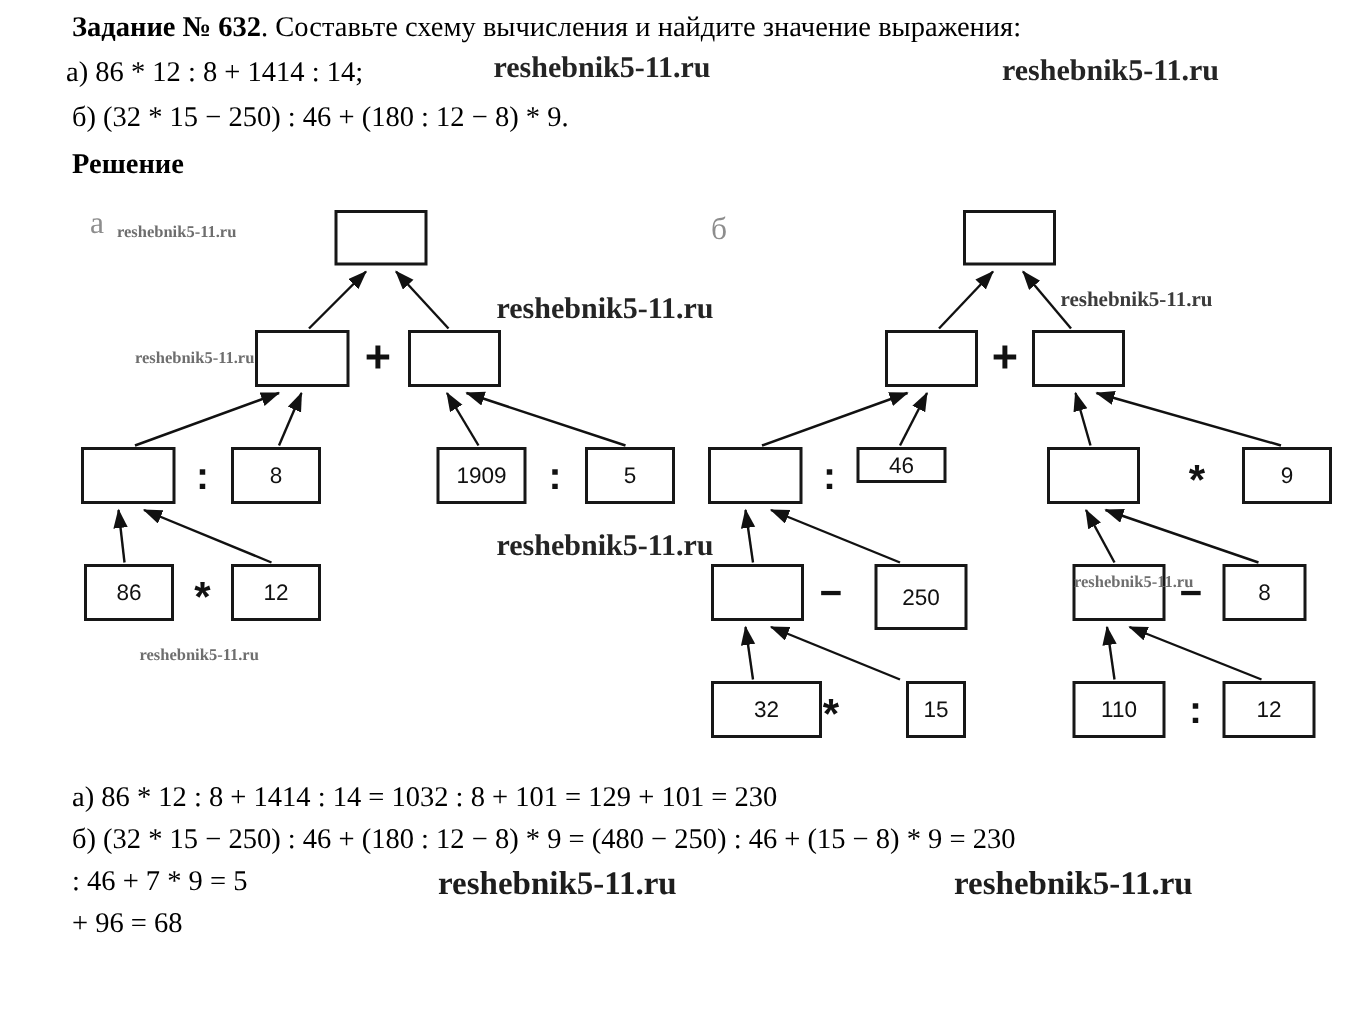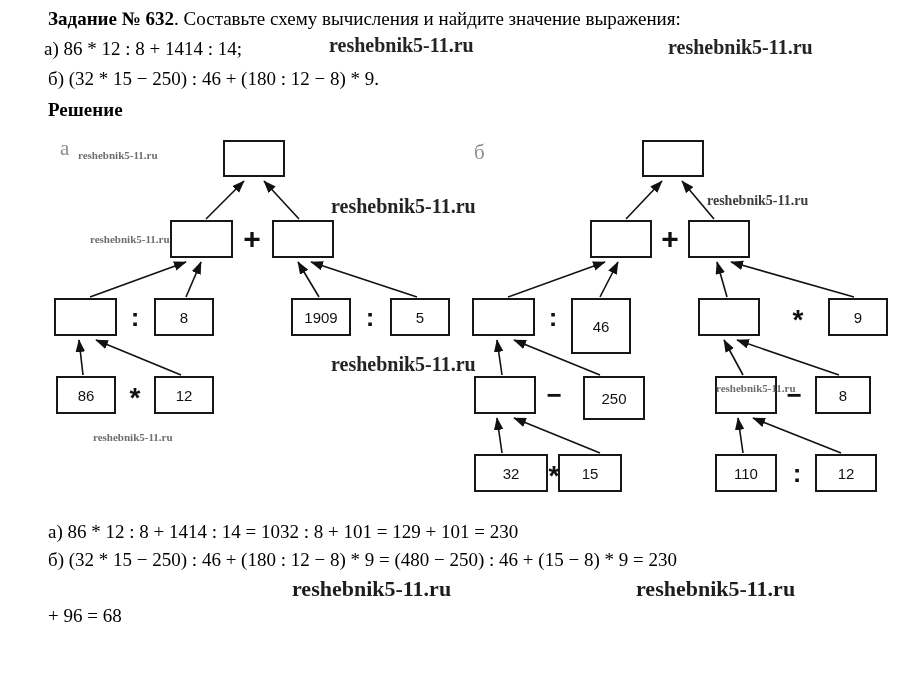--- a/index.html
+++ b/index.html
@@ -98,44 +98,45 @@
 
   <div class="dlabel" style="left:434px; top:140px;">б</div>
 
   <div class="dbox" style="left:602px; top:140px; width:62px; height:37px;"></div>
   <div class="dbox" style="left:550px; top:220px; width:62px; height:38px;"></div>
   <span class="op op-plus" style="left:630px; top:239px;">+</span>
   <div class="dbox" style="left:648px; top:220px; width:62px; height:38px;"></div>
 
   <div class="dbox" style="left:432px; top:298px; width:63px; height:38px;"></div>
   <span class="op" style="left:513px; top:317px;">:</span>
-  <div class="dbox" style="left:531px; top:298px; width:60px; height:56px;">46</div>
+  <div class="dbox" style="left:531px; top:298px; width:60px; height:24px;">46</div>
 
   <div class="dbox" style="left:658px; top:298px; width:62px; height:38px;"></div>
   <span class="op op-mul" style="left:758px; top:317px;">*</span>
   <div class="dbox" style="left:788px; top:298px; width:60px; height:38px;">9</div>
 
   <div class="dbox" style="left:434px; top:376px; width:62px; height:38px;"></div>
   <span class="op" style="left:514px; top:395px;">−</span>
   <div class="dbox" style="left:543px; top:376px; width:62px; height:44px;">250</div>
 
   <div class="dbox" style="left:675px; top:376px; width:62px; height:38px;"></div>
   <span class="op" style="left:754px; top:395px;">−</span>
   <div class="dbox" style="left:775px; top:376px; width:56px; height:38px;">8</div>
 
   <div class="dbox" style="left:434px; top:454px; width:74px; height:38px;">32</div>
   <span class="op op-mul" style="left:514px; top:473px;">*</span>
-  <div class="dbox" style="left:518px; top:454px; width:64px; height:38px;">15</div>
+  <div class="dbox" style="left:564px; top:454px; width:40px; height:38px;">15</div>
 
   <div class="dbox" style="left:675px; top:454px; width:62px; height:38px;">110</div>
   <span class="op" style="left:757px; top:473px;">:</span>
   <div class="dbox" style="left:775px; top:454px; width:62px; height:38px;">12</div>
 
   <div class="textline" style="left:8px; top:521px;">а) 86 * 12 : 8 + 1414 : 14 = 1032 : 8 + 101 = 129 + 101 = 230</div>
   <div class="textline" style="left:8px; top:549px;">б) (32 * 15 − 250) : 46 + (180 : 12 − 8) * 9 = (480 − 250) : 46 + (15 − 8) * 9 = 230</div>
+  <div class="textline" style="left:8px; top:577px;">: 46 + 7 * 9 = 5</div>
   <div class="textline" style="left:8px; top:605px;">+ 96 = 68</div>
 
   <span class="wm wm-sm" style="left:38px;  top:149px;">reshebnik5-11.ru</span>
   <span class="wm wm-lg" style="left:289px; top:34px;">reshebnik5-11.ru</span>
   <span class="wm wm-lg" style="left:628px; top:36px;">reshebnik5-11.ru</span>
   <span class="wm wm-sm" style="left:50px;  top:233px;">reshebnik5-11.ru</span>
   <span class="wm wm-lg" style="left:291px; top:195px;">reshebnik5-11.ru</span>
   <span class="wm wm-md" style="left:667px; top:193px;">reshebnik5-11.ru</span>
   <span class="wm wm-lg" style="left:291px; top:353px;">reshebnik5-11.ru</span>
   <span class="wm wm-sm" style="left:676px; top:382px;">reshebnik5-11.ru</span>

